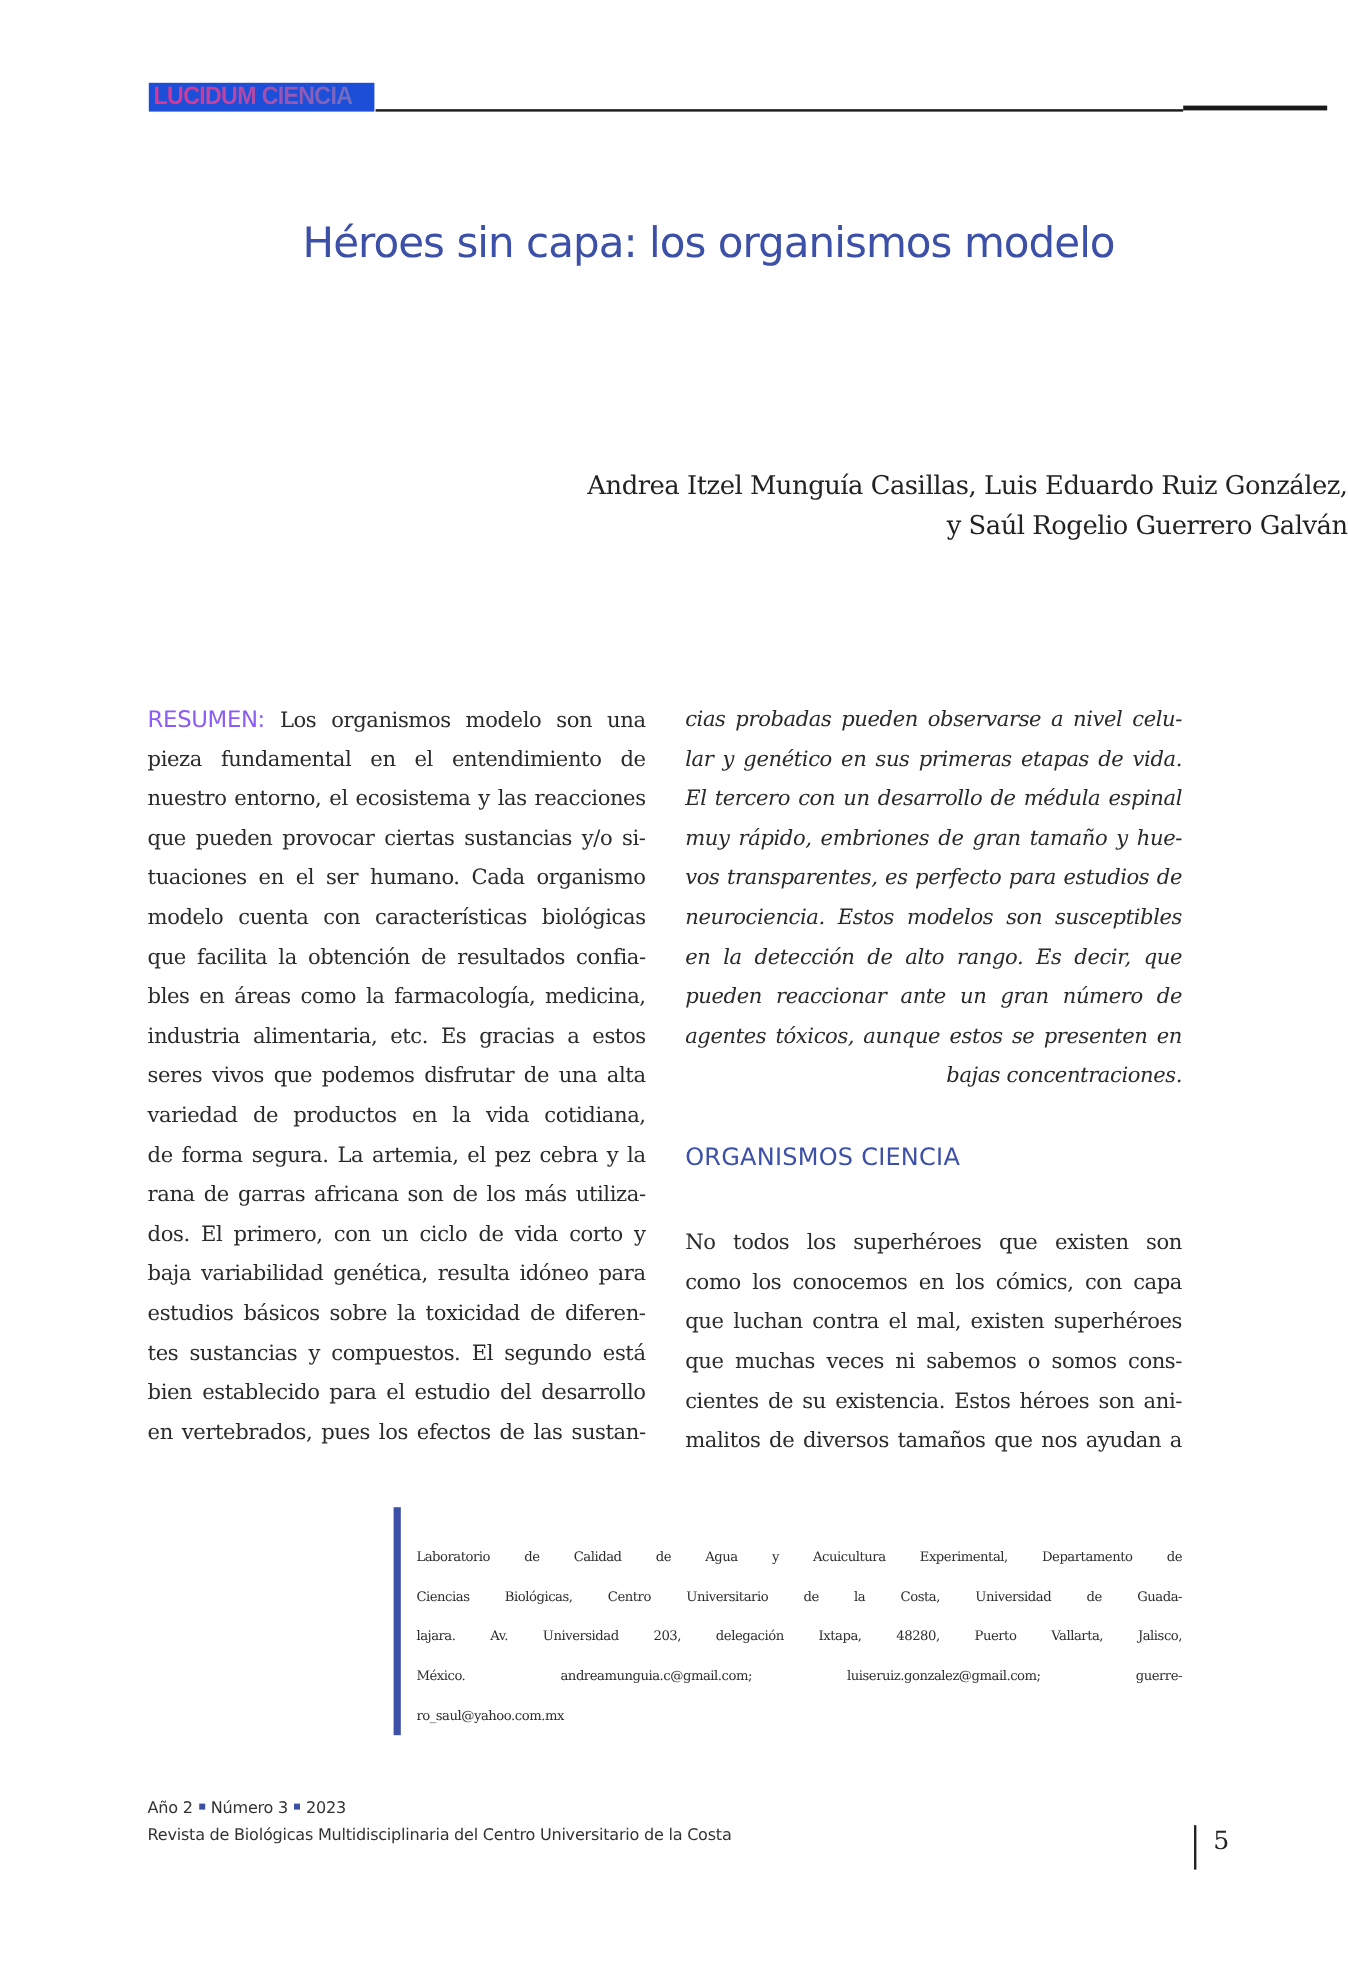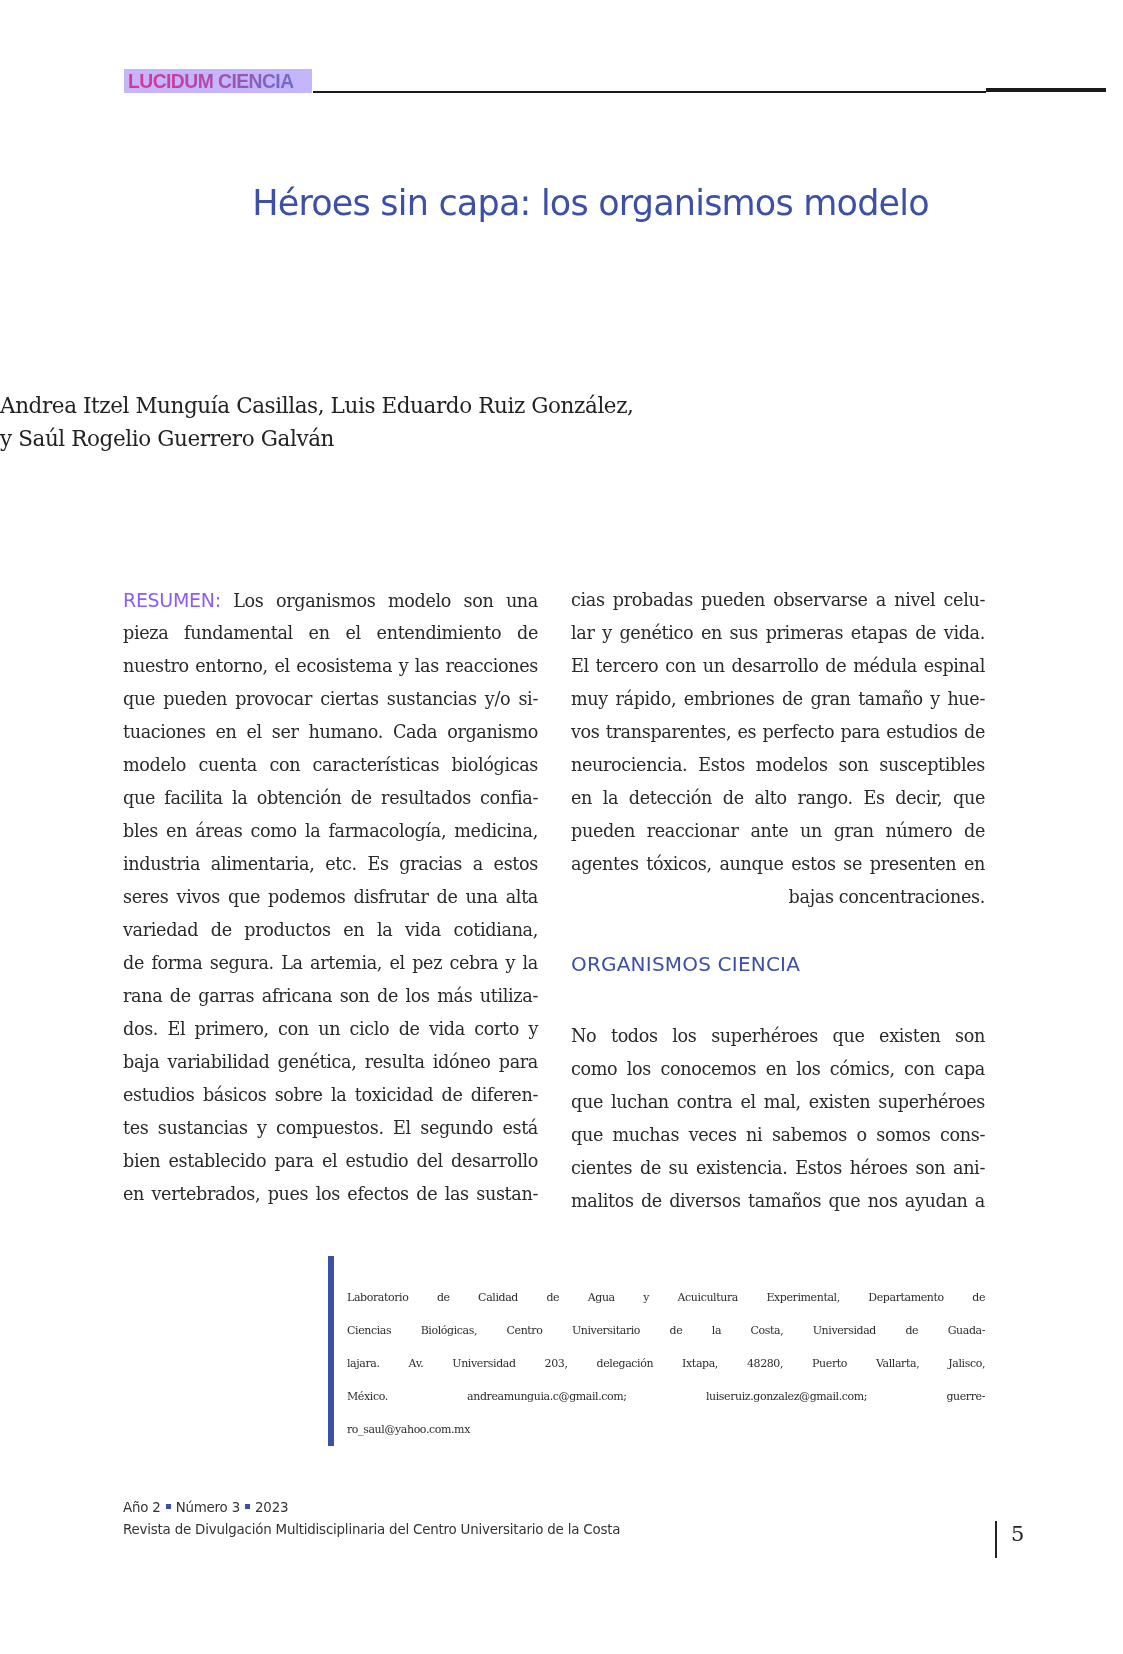--- a/index.html
+++ b/index.html
@@ -1,28 +1,28 @@
 <!DOCTYPE html>
 <html><head>
 <meta charset="utf-8">
 <style>
   html, body { margin: 0; padding: 0; background: #ffffff; }
   body { width: 1123px; height: 1654px; position: relative; overflow: hidden; }
   .abs { position: absolute; }
 
   
-  .brand-box { left: 124px; top: 69px; height: 24px; background: #c4b5fd; padding: 0 4px; display: flex; align-items: center; }
+  .brand-box { left: 124px; top: 69px; height: 24px; background: #1d4ed8; padding: 0 4px; display: flex; align-items: center; }
   .brand-text { font-family: "Liberation Sans", sans-serif; font-weight: bold; font-size: 21px; letter-spacing: -0.6px;
     background: linear-gradient(90deg, #e0338f 0%, #b04aa8 50%, #6d6ec4 100%);
     -webkit-background-clip: text; background-clip: text; color: transparent; transform: scaleX(0.92); transform-origin: left center; white-space: nowrap; line-height: 24px; }
   .rule-thin { left: 313px; top: 91px; width: 673px; height: 2px; background: #1a1a1a; }
   .rule-thick { left: 986px; top: 88px; width: 120px; height: 4px; background: #1a1a1a; }
 
   .title { left: 0; width: 1123px; top: 183px; text-align: center; font-family: "DejaVu Sans", sans-serif; font-size: 35px; color: #3d50a8; letter-spacing: -0.8px; padding-left: 29px; }
-  .authors { left: 0; width: 1123px; text-align: left; font-family: "DejaVu Serif", serif; font-size: 21.5px; color: #222; letter-spacing: -0.4px; }
+  .authors { left: 0; width: 1123px; text-align: right; font-family: "DejaVu Serif", serif; font-size: 21.5px; color: #222; letter-spacing: -0.4px; }
 
   .col-line { font-family: "DejaVu Serif", serif; font-size: 17.6px; color: #2a2a2a; height: 33px; line-height: 33px; white-space: nowrap; letter-spacing: -0.35px; text-align: right; }
   .just { text-align: justify; text-align-last: justify; }
   .left-col { left: 123px; width: 415px; }
   .right-col { left: 571px; width: 414px; }
   .kw { font-family: "DejaVu Sans", sans-serif; color: #8b5cf6; font-size: 19px; letter-spacing: -0.3px; }
   .section-h { left: 571px; top: 952px; font-family: "DejaVu Sans", sans-serif; font-size: 20px; color: #3d50a8; letter-spacing: 0.2px; }
 
   .aff-bar { left: 328px; top: 1256px; width: 6px; height: 190px; background: #3d50a8; }
   .aff-line { left: 347px; width: 638px; font-family: "DejaVu Serif", serif; font-size: 11px; color: #2d2d2d; height: 33px; line-height: 33px; white-space: nowrap; letter-spacing: -0.4px; }
@@ -60,21 +60,21 @@
   <div class="col-line just">de forma segura. La artemia, el pez cebra y la</div>
   <div class="col-line just">rana de garras africana son de los más utiliza-</div>
   <div class="col-line just">dos. El primero, con un ciclo de vida corto y</div>
   <div class="col-line just">baja variabilidad genética, resulta idóneo para</div>
   <div class="col-line just">estudios básicos sobre la toxicidad de diferen-</div>
   <div class="col-line just">tes sustancias y compuestos. El segundo está</div>
   <div class="col-line just">bien establecido para el estudio del desarrollo</div>
   <div class="col-line just">en vertebrados, pues los efectos de las sustan-</div>
 </div>
 
-<div class="abs right-col" style="top:584px;">
+<div class="abs right-col" style="top:584px;font-style:italic;">
   <div class="col-line just">cias probadas pueden observarse a nivel celu-</div>
   <div class="col-line just">lar y genético en sus primeras etapas de vida.</div>
   <div class="col-line just">El tercero con un desarrollo de médula espinal</div>
   <div class="col-line just">muy rápido, embriones de gran tamaño y hue-</div>
   <div class="col-line just">vos transparentes, es perfecto para estudios de</div>
   <div class="col-line just">neurociencia. Estos modelos son susceptibles</div>
   <div class="col-line just">en la detección de alto rango. Es decir, que</div>
   <div class="col-line just">pueden reaccionar ante un gran número de</div>
   <div class="col-line just">agentes tóxicos, aunque estos se presenten en</div>
   <div class="col-line">bajas concentraciones.</div>
@@ -94,15 +94,15 @@
 <div class="abs aff-bar"></div>
 <div class="abs aff-line just" style="top:1281px;">Laboratorio de Calidad de Agua y Acuicultura Experimental, Departamento de</div>
 <div class="abs aff-line just" style="top:1314px;">Ciencias Biológicas, Centro Universitario de la Costa, Universidad de Guada-</div>
 <div class="abs aff-line just" style="top:1347px;">lajara. Av. Universidad 203, delegación Ixtapa, 48280, Puerto Vallarta, Jalisco,</div>
 <div class="abs aff-line just" style="top:1380px;">México. andreamunguia.c@gmail.com; luiseruiz.gonzalez@gmail.com; guerre-</div>
 <div class="abs aff-line" style="top:1413px;">ro_saul@yahoo.com.mx</div>
 
 <div class="abs foot1" style="top:1500px;">
   <span>Año 2</span><span class="sq"></span><span>Número 3</span><span class="sq"></span><span>2023</span>
 </div>
-<div class="abs foot2" style="top:1522px;">Revista de Divulgación Multidisciplinaria del Centro Universitario de la Costa</div>
+<div class="abs foot2" style="top:1522px;">Revista de Biológicas Multidisciplinaria del Centro Universitario de la Costa</div>
 <div class="abs pg-line"></div>
 <div class="abs pg-num">5</div>
 
 </body></html>

